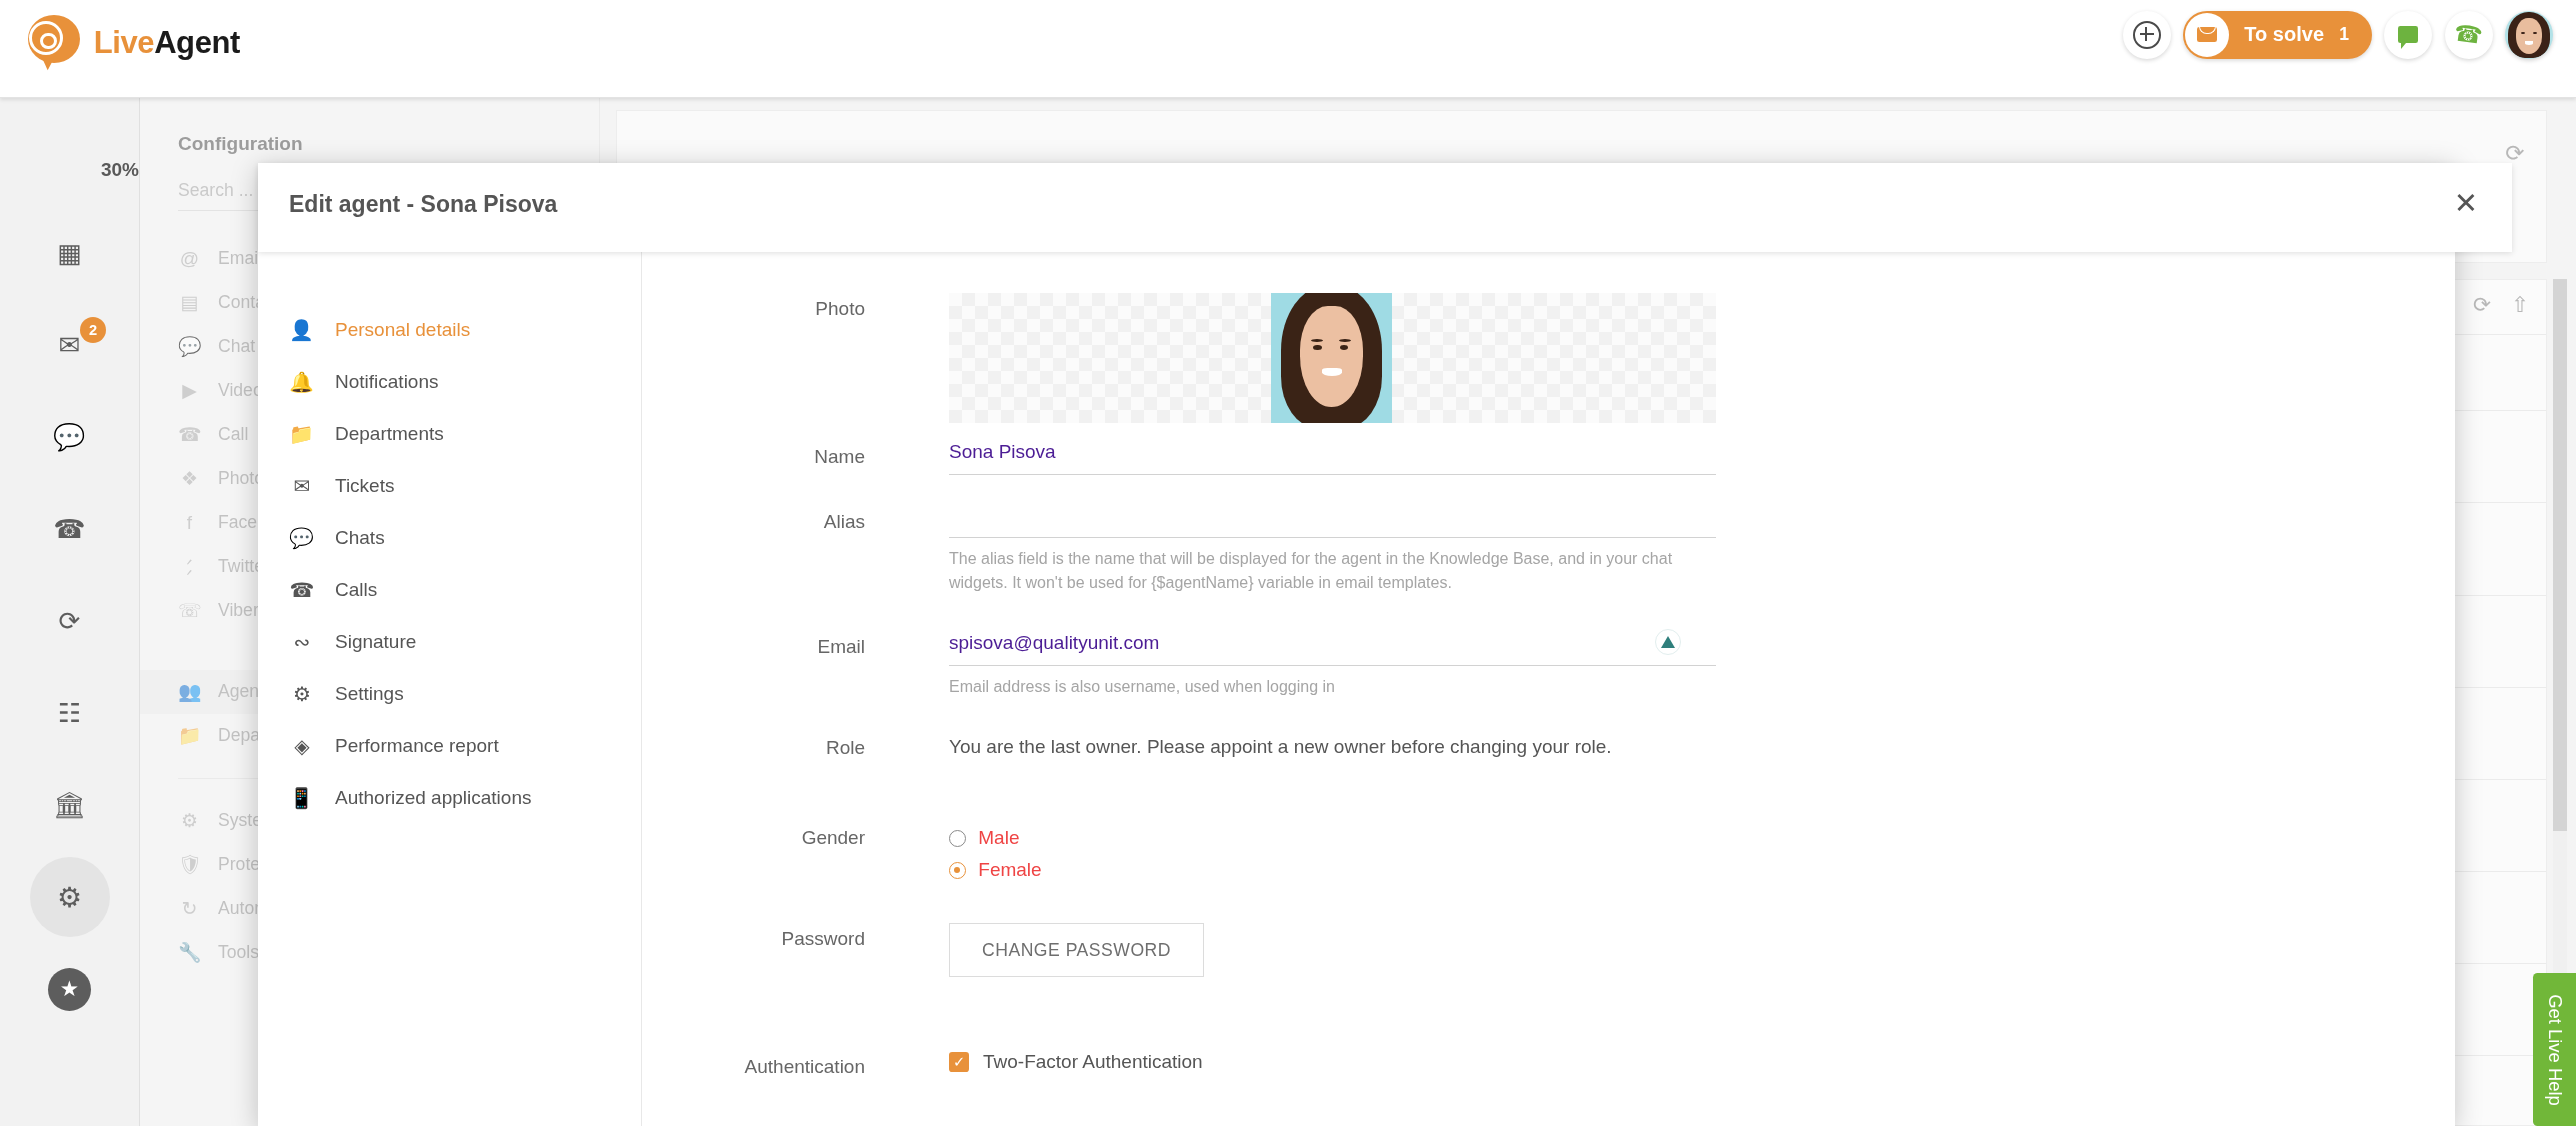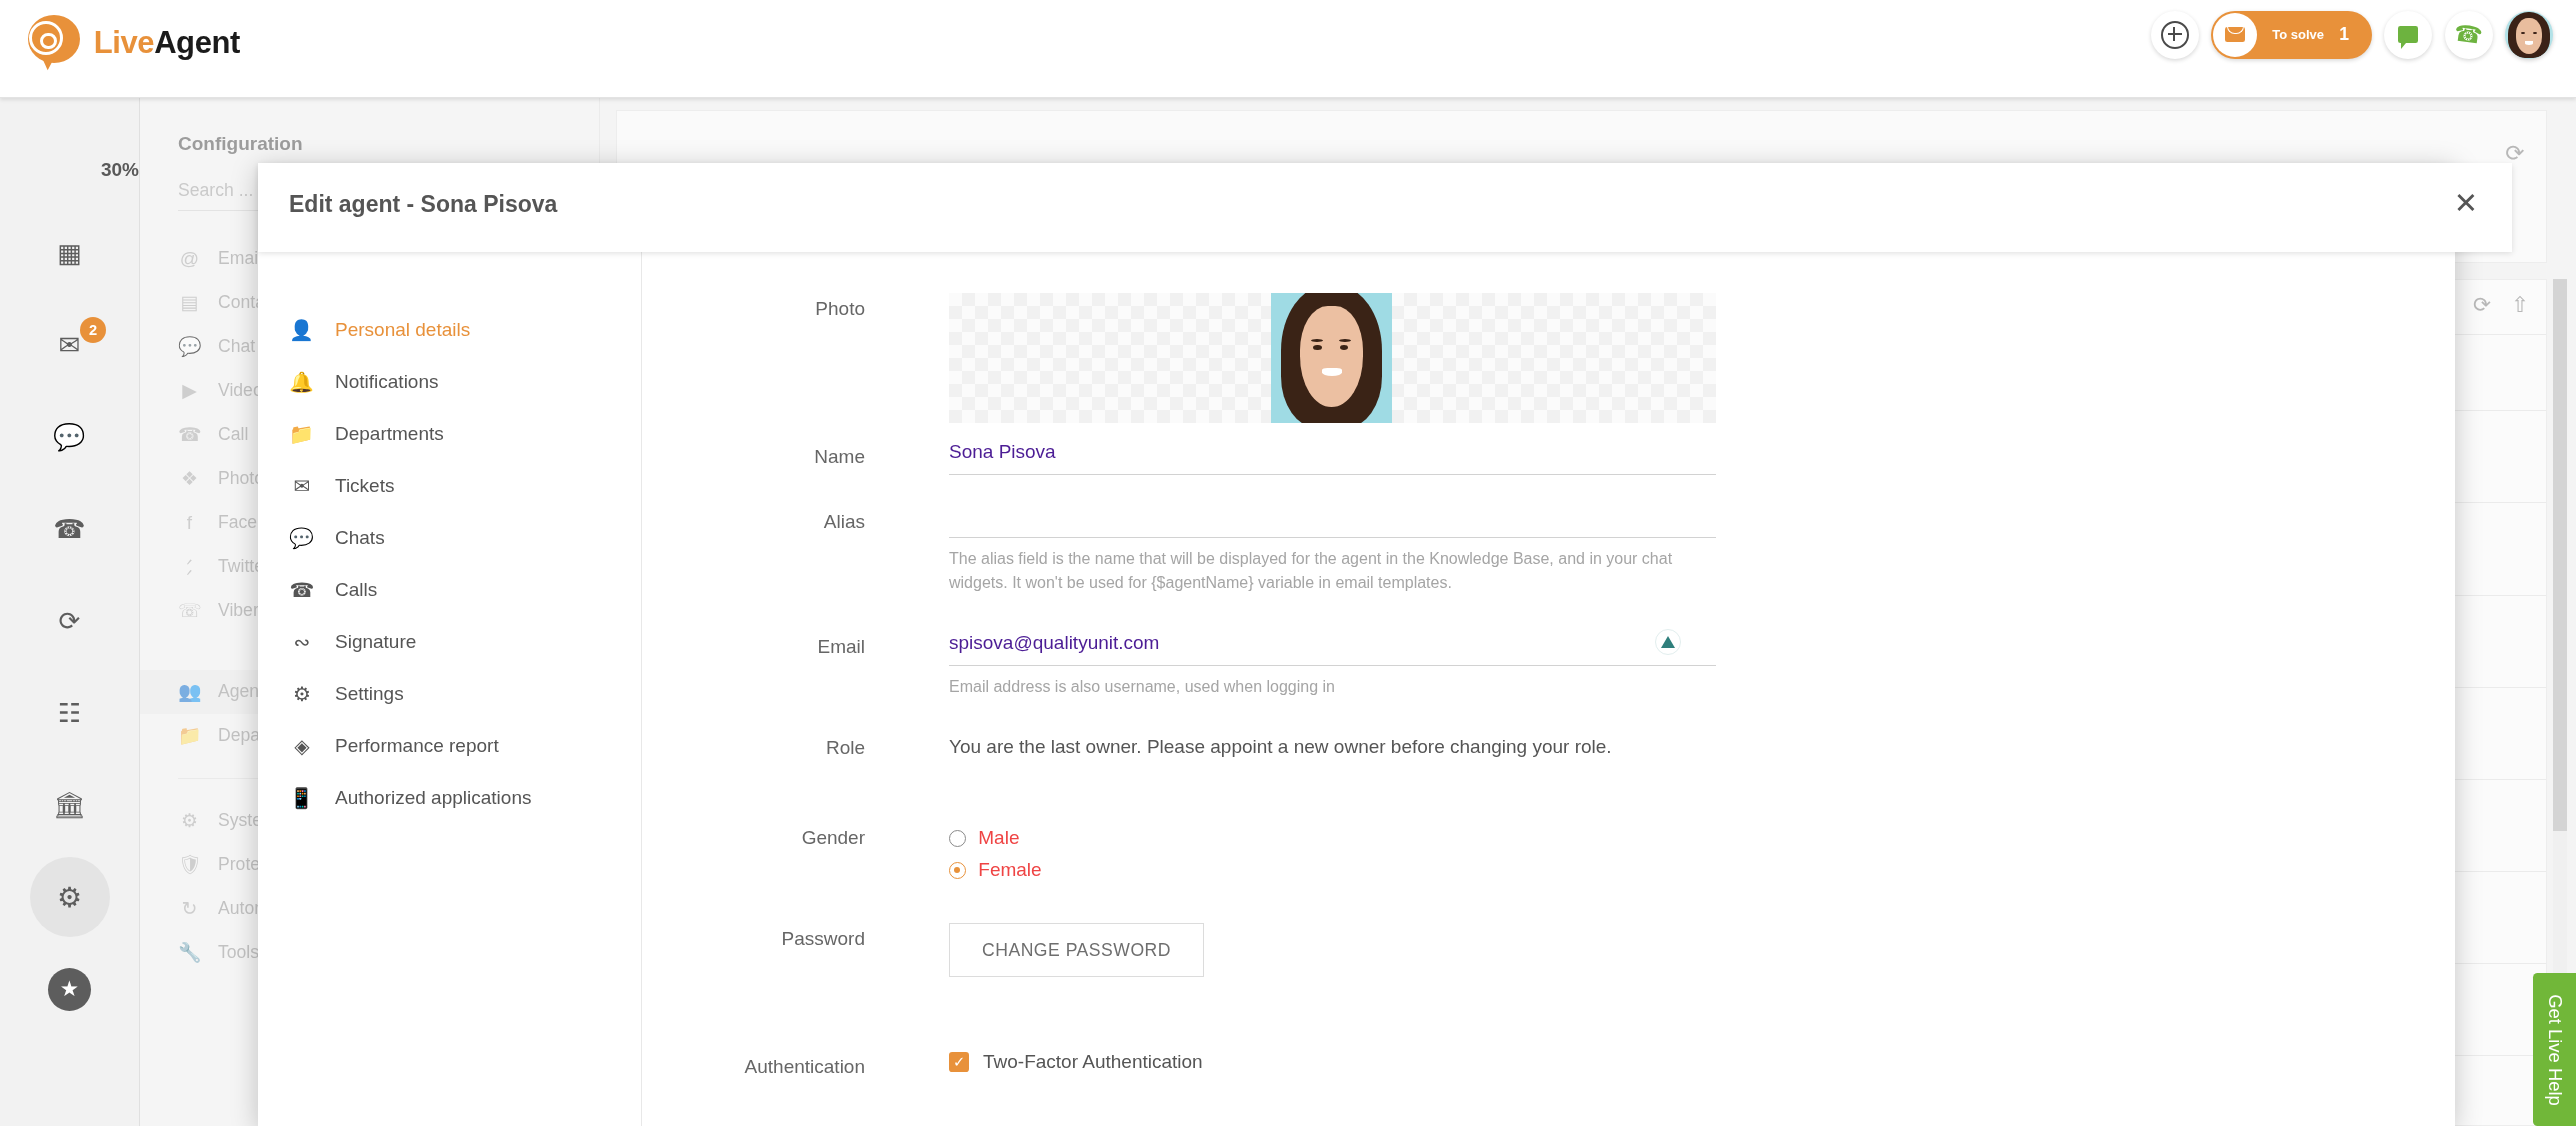--- a/index.html
+++ b/index.html
@@ -74,21 +74,21 @@
   #to-solve-pill .knob {
     width: 44px; height: 44px; margin: 1.5px; border-radius: 50%;
     background: #fff; display: flex; align-items: center; justify-content: center;
   }
   .env-ico { width: 20px; height: 14.6px; background: #e8913a; border-radius: 2.3px; position: relative; overflow: hidden; }
   .env-ico::after {
     content: ""; position: absolute; left: 2.3px; top: -5.4px;
     width: 15.3px; height: 10.7px; border: 1.5px solid #fff;
     border-radius: 0 0 7.7px 7.7px; border-top: none;
   }
-  #to-solve-pill .lbl { color: #fff; font-size: 13px; font-weight: bold; margin-left: 14px; }
+  #to-solve-pill .lbl { color: #fff; font-size: 20px; font-weight: bold; margin-left: 14px; }
   #to-solve-pill .cnt { color: #fff; font-size: 17.6px; font-weight: bold; margin-left: 15.3px; }
 
   .chat-sq { width: 20px; height: 17px; background: #6db33f; border-radius: 2.3px; position: relative; }
   .chat-sq::after { content:""; position:absolute; left:2.3px; bottom:-5.4px; width:0;height:0;
     border-left: 5.4px solid #6db33f; border-bottom: 6.1px solid transparent; }
   .phone-ico { font-size: 23px; color: #6db33f; transform: rotate(8deg); }
 
   #avatar-hdr {
     width: 48px; height: 48px; border-radius: 50%; overflow: hidden;
     box-shadow: 0 1.5px 4.6px rgba(0,0,0,.18);

